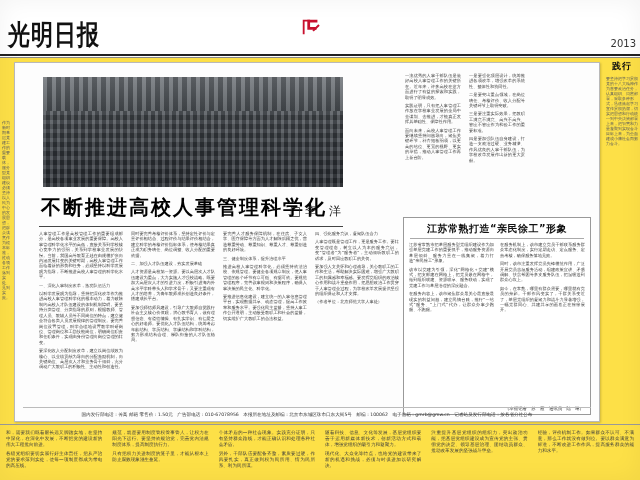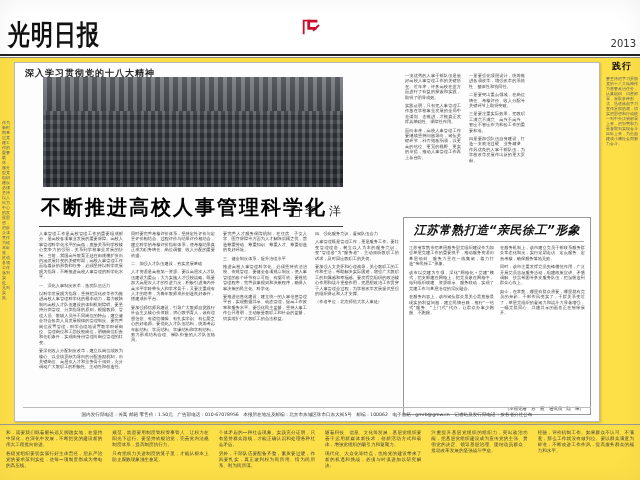--- a/index.html
+++ b/index.html
@@ -249,25 +249,24 @@
     top: 154px;
     width: 186px;
     height: 196px;
     border: 1px solid #999;
     background: #fff;
     overflow: hidden;
   }
   .side-box .sb-title {
     margin: 4px 4px 2px 4px;
     text-align: center;
-    font-size: 12px;
+    font-size: 10px;
     font-weight: bold;
     color: #111;
     letter-spacing: 0.5px;
-    font-style: italic;
   }
   .side-box .sb-rule {
     margin: 0 6px 3px 6px;
     height: 1px;
     background: #aaa;
   }
   .side-box .sb-cols {
     display: flex;
     gap: 6px;
     padding: 0 5px;
@@ -370,21 +369,20 @@
     <div class="rail-lines">作为新时期基层党建工作的重要载体，服务型党组织建设必须坚持以人民为中心的发展思想，把群众满意作为根本标准，推动各项工作落到实处、见到实效。</div>
   </div>
 
   <div class="right-rail">
     <div class="rail-title">践行</div>
     <div class="rail-lines">要坚持把学习贯彻党的十八大精神作为首要政治任务，认真组织、周密部署，采取多种形式，迅速掀起学习宣传贯彻热潮，切实把思想和行动统一到中央决策部署上来，把智慧和力量凝聚到实现奋斗目标上来，为全面建成小康社会而努力奋斗。</div>
   </div>
 
   <div class="article-card">
 
-    <div class="card-kicker">深入学习贯彻党的十八大精神</div>
 
     <div class="photo">
       <div class="stage"></div>
       <div class="crowd"></div>
     </div>
 
     <div class="headline">不断推进高校人事管理科学化</div>
     <div class="byline">□ 李　洋</div>
     <div class="headline-rule"></div>
 

